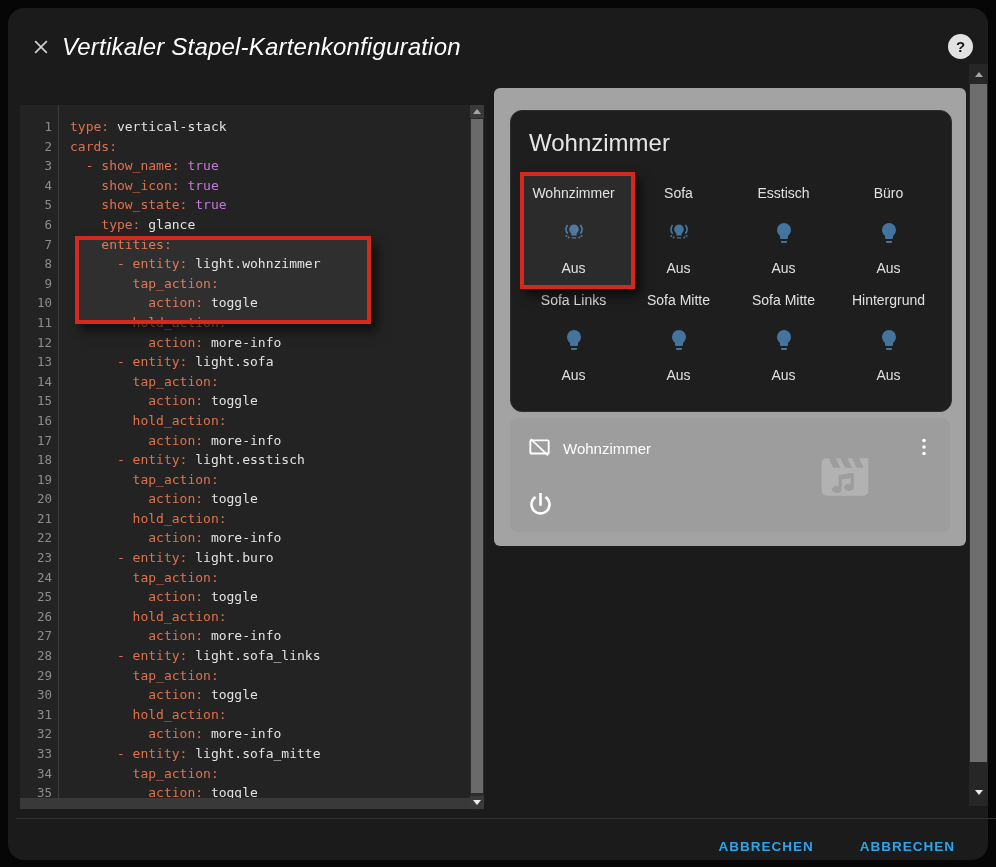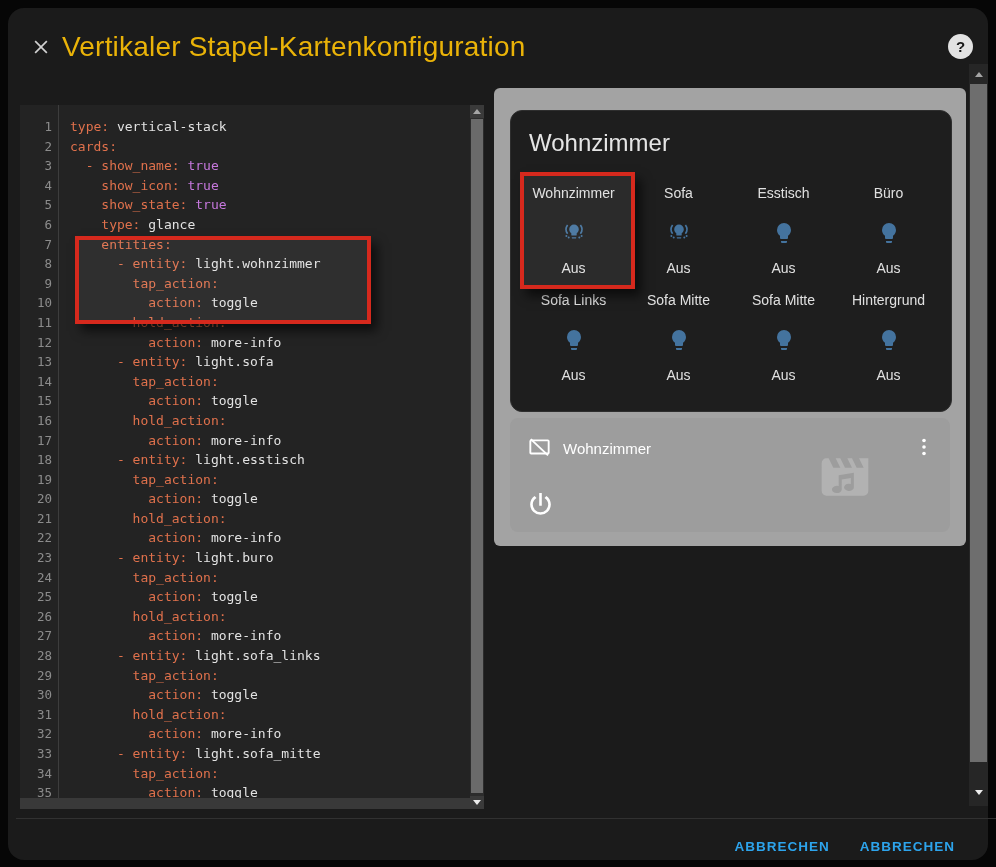--- a/index.html
+++ b/index.html
@@ -3,22 +3,22 @@
 <meta charset="utf-8">
 <style>
   html,body{margin:0;padding:0;background:#060606;}
   #stage{position:relative;width:996px;height:867px;overflow:hidden;
          font-family:"Liberation Sans",sans-serif;color:#e3e3e3;background:#060606;}
   #dialog{position:absolute;left:8px;top:8px;width:980px;height:852px;
           background:#1b1b1b;border-radius:16px;}
   
   .hdr-close{position:absolute;left:23px;top:29px;width:20px;height:20px;cursor:pointer;}
   .hdr-close svg{stroke:#d2d2d2;stroke-width:2;}
-  .hdr-title{position:absolute;left:54px;top:26px;font-size:28px;line-height:26px;
-             color:#eab308;font-weight:400;letter-spacing:.2px;}
+  .hdr-title{position:absolute;left:54px;top:26px;font-size:24px;line-height:26px;
+             color:#ffffff;font-weight:400;letter-spacing:.2px;font-style:italic;}
   .hdr-help{position:absolute;left:940px;top:26px;width:25px;height:25px;border-radius:50%;
             background:#e2e2e2;color:#161616;font-weight:bold;font-size:15px;
             display:flex;align-items:center;justify-content:center;cursor:pointer;}
   
   #editor{position:absolute;left:12px;top:97px;width:464px;height:704px;background:#232323;
           overflow:hidden;}
   #gutterline{position:absolute;left:38px;top:0;width:1px;height:100%;background:#3d3d3d;}
   #code{position:absolute;left:0;top:12px;width:450px;font-family:"DejaVu Sans Mono","Liberation Mono",monospace;
         font-size:13px;line-height:19.6px;white-space:pre;}
   .cl{display:flex;height:19.6px;}
@@ -63,21 +63,21 @@
   
   .ann{position:absolute;border:4px solid #d6291d;background:rgba(255,255,255,0.06);
        box-shadow:6px 7px 10px rgba(0,0,0,0.6);}
   #ann-code{left:75px;top:236px;width:288px;height:80px;}
   #ann-prev{left:520px;top:172px;width:107px;height:109px;}
   
   #footer-divider{position:absolute;left:8px;top:810px;width:980px;height:1px;background:#313131;}
   #btn-visual{position:absolute;left:29px;top:821px;width:212px;height:34px;background:#2d2d2d;
               border-radius:4px;border:none;color:#2da4ec;font-family:"Liberation Sans",sans-serif;
               font-size:13px;font-weight:bold;letter-spacing:1px;cursor:pointer;}
-  #footer-actions{position:absolute;right:33px;top:826px;display:flex;gap:30px;}
+  #footer-actions{position:absolute;right:33px;top:826px;display:flex;gap:46px;}
   .txt-btn{color:#2da4ec;font-size:13.5px;font-weight:bold;letter-spacing:1px;line-height:26px;cursor:pointer;}
 </style>
 </head>
 <body>
 
 <div id="stage">
   <div id="dialog">
 
     <div class="hdr-close">
       <svg viewBox="0 0 24 24" width="20" height="20" fill="none">

